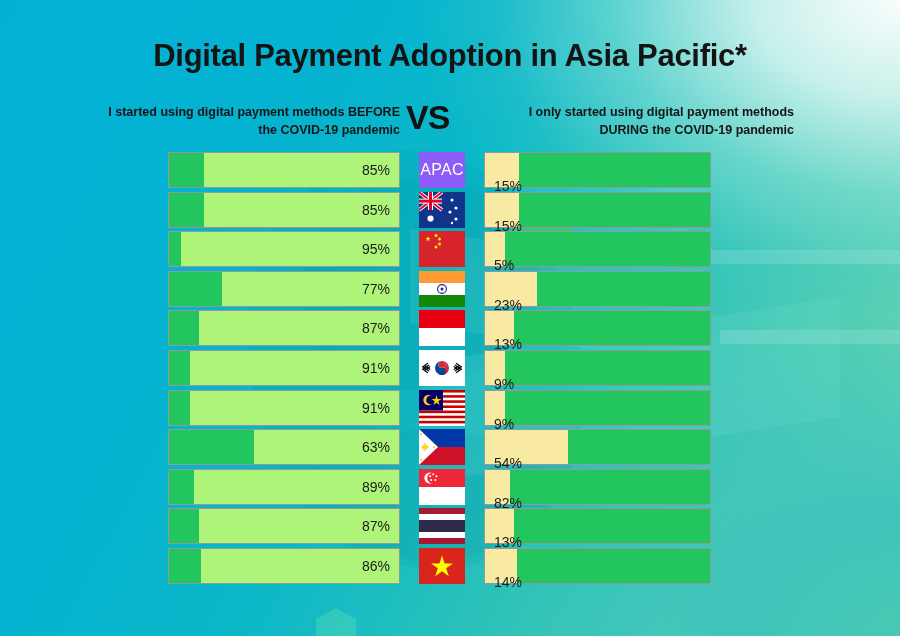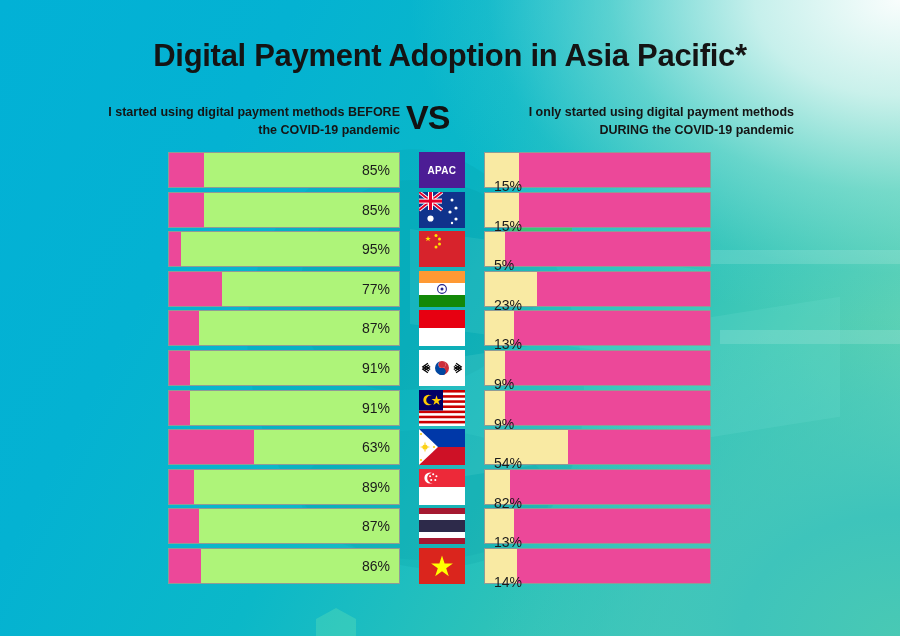--- a/index.html
+++ b/index.html
@@ -53,21 +53,21 @@
   .vs{
     position:absolute;left:406px;top:98px;width:70px;
     font-size:34px;font-weight:bold;color:#121212;letter-spacing:-1px;
   }
 
   .rows{position:absolute;left:0;top:152px;}
   .row{position:relative;height:36px;margin-bottom:3.6px;}
 
   .bar{
     position:absolute;box-sizing:border-box;
-    border:1px solid #8f9b96;background:#ec4899;height:36px;
+    border:1px solid #8f9b96;background:#22c55e;height:36px;
   }
   .bar-left{left:168px;width:232px;}
   .bar-right{left:484px;width:227px;}
 
   .fill-green{
     position:absolute;right:0;top:0;bottom:0;
     background:#aef479;
   }
   .fill-yellow{
     position:absolute;left:0;top:0;bottom:0;
@@ -79,22 +79,22 @@
   }
   .val-left{right:9px;}
   .val-right{left:9px;margin-top:32px;}
 
   .flag{
     position:absolute;left:419px;top:0;width:46px;height:36px;
     overflow:hidden;background:#fff;
   }
   .flag svg{display:block;width:46px;height:36px;}
   .apac{
-    background:#4c1d95;color:#fff;display:flex;align-items:center;justify-content:center;
-    font-size:10px;font-weight:bold;letter-spacing:.3px;
+    background:#8b5cf6;color:#fff;display:flex;align-items:center;justify-content:center;
+    font-size:16px;font-weight:normal;letter-spacing:.3px;
   }
 
   .footnote{
     position:absolute;left:46px;top:586px;
     font-size:9.6px;color:#1a1a1a;font-weight:bold;letter-spacing:.1px;
   }
   .logo{
     position:absolute;right:42px;top:578px;
     font-size:22px;font-weight:bold;color:#0c0c0c;letter-spacing:-0.6px;
   }

